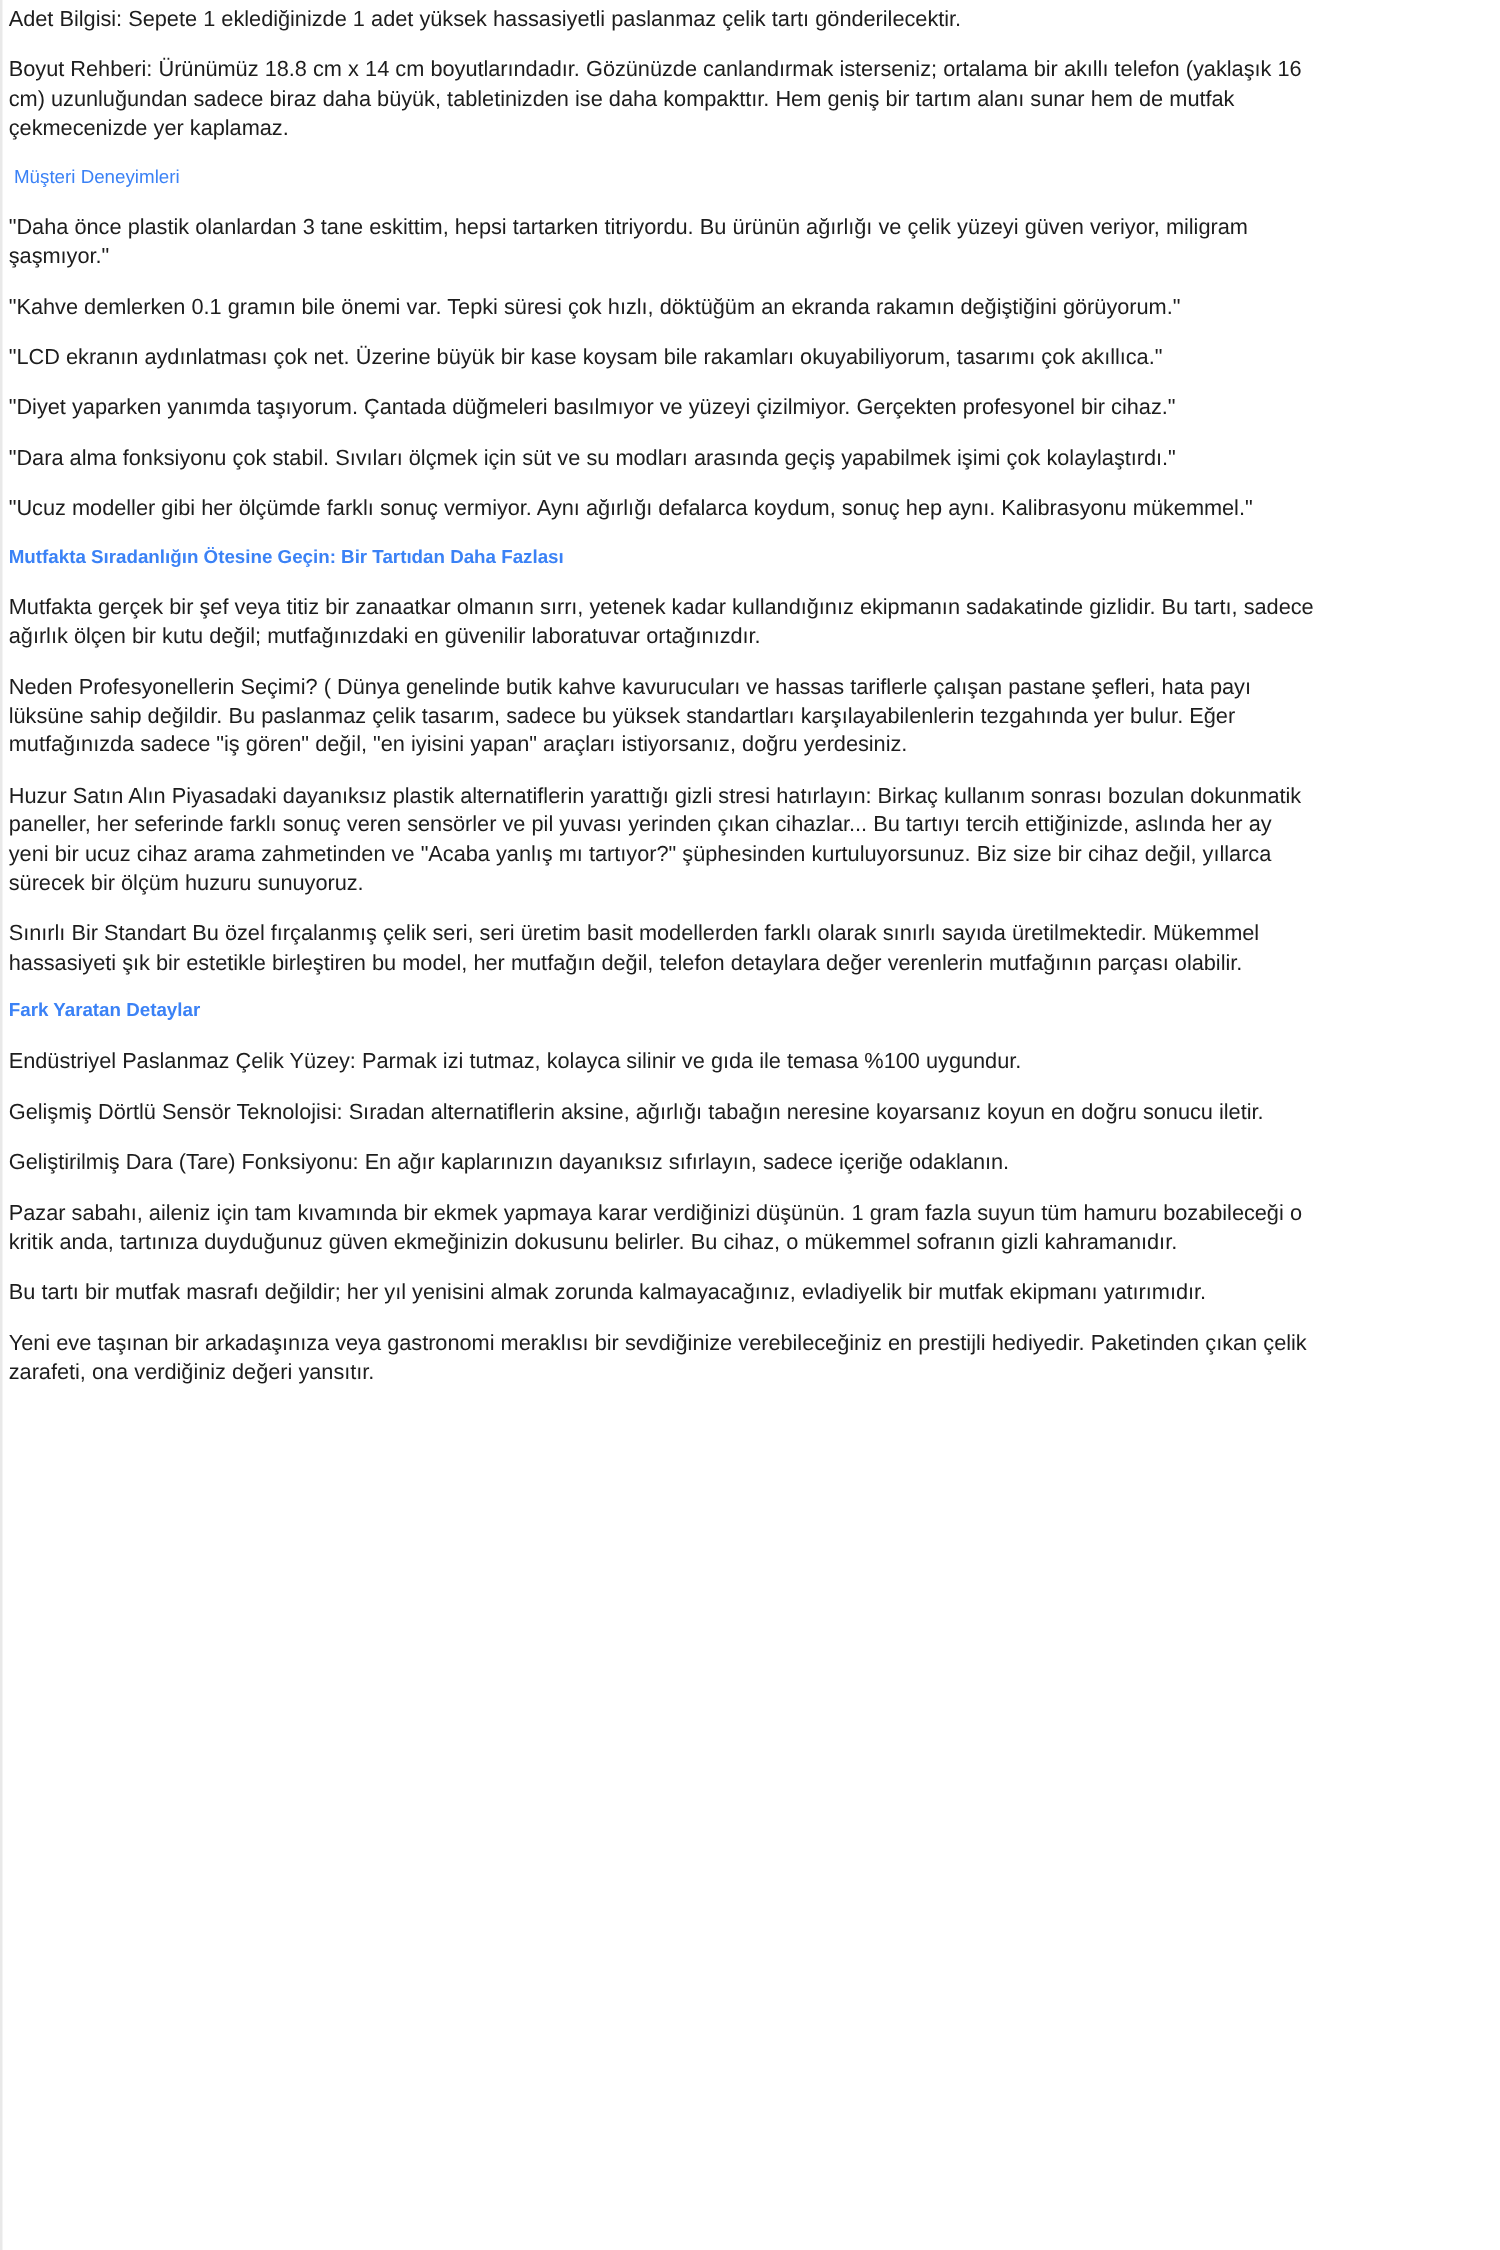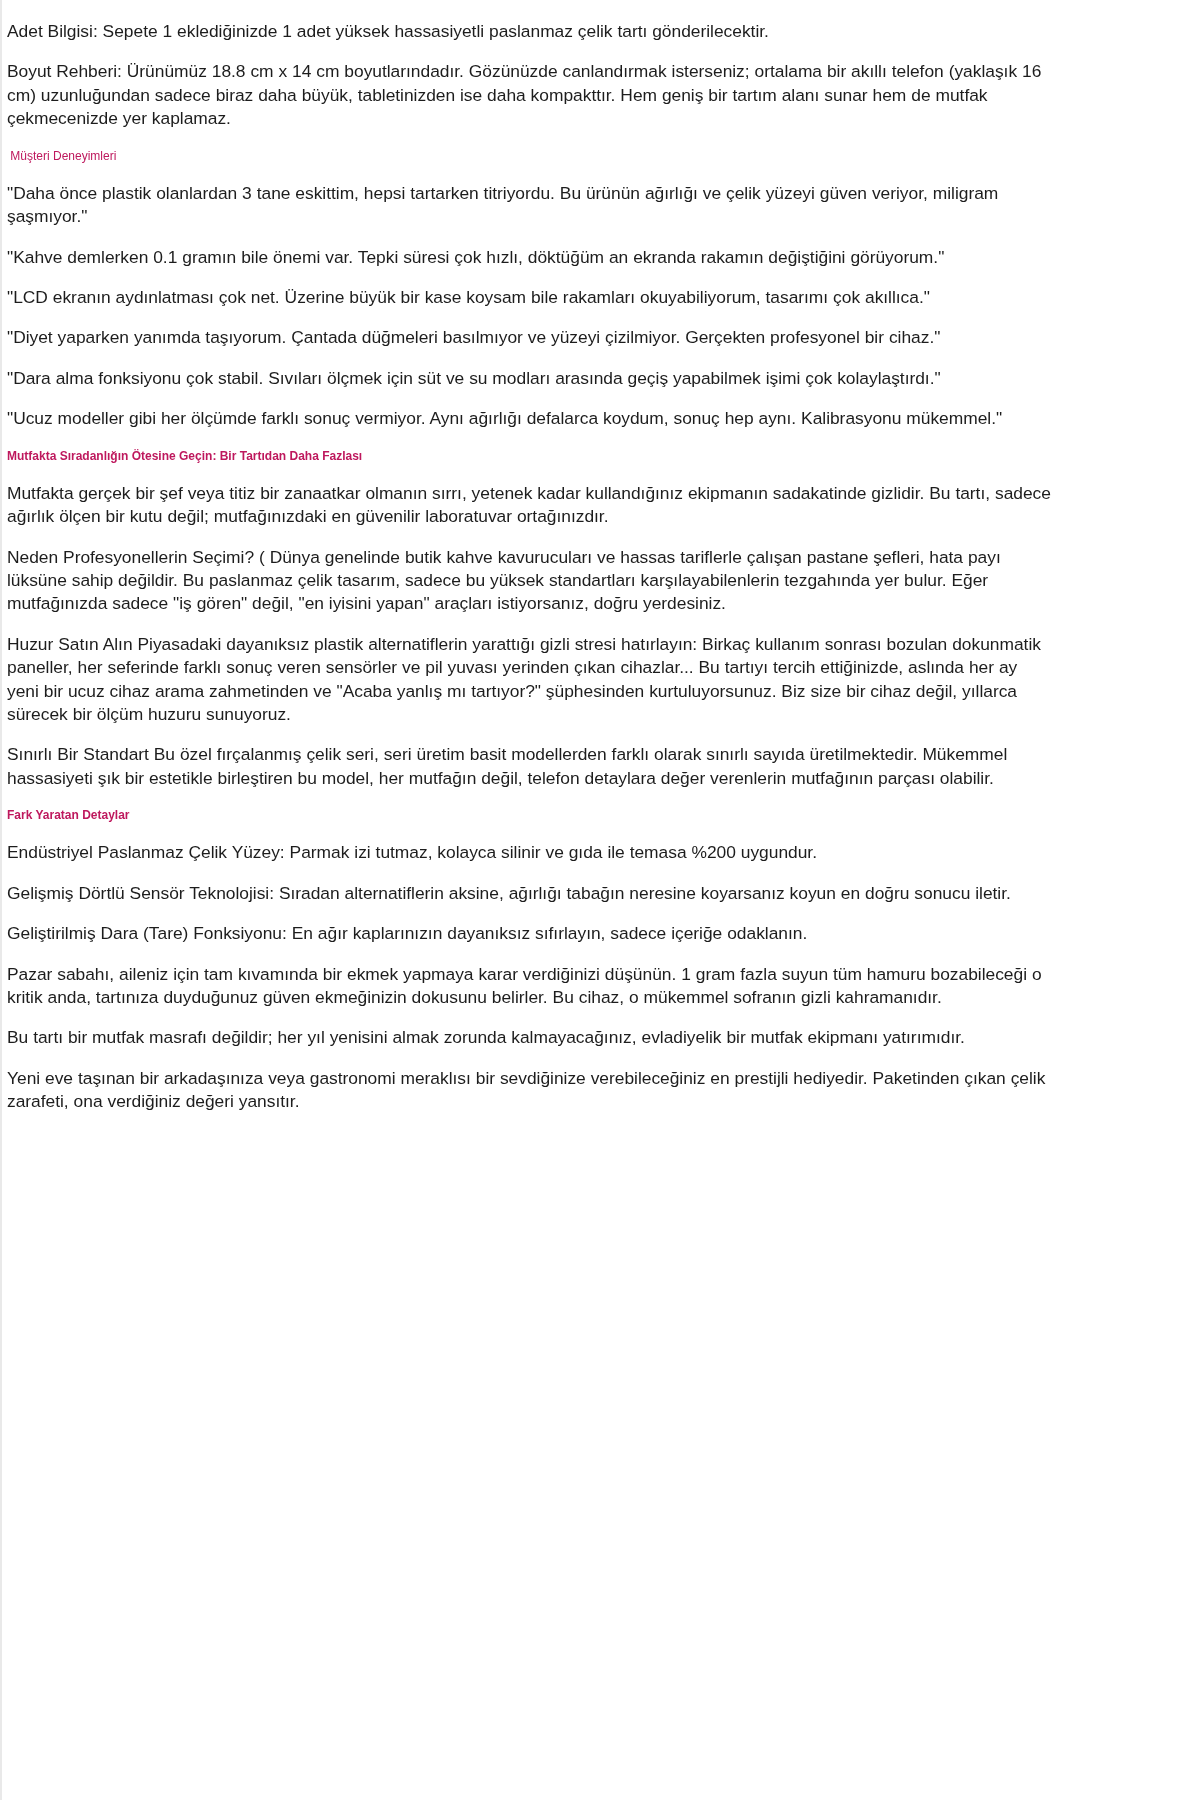--- a/index.html
+++ b/index.html
@@ -12,21 +12,21 @@
     height: 1800px;
     font-family: "Liberation Sans", sans-serif;
     color: #1b1b1b;
     -webkit-font-smoothing: antialiased;
   }
   #page {
     position: relative;
     width: 1200px;
     height: 1800px;
     box-sizing: border-box;
-    padding: 20px 0 0 5px;
+    padding: 4px 0 0 5px;
     overflow: hidden;
   }
   
   #left-rule {
     position: absolute;
     left: 0;
     top: 0;
     width: 2px;
     height: 1800px;
     background: #e9e9e9;
@@ -42,23 +42,23 @@
     font-size: 17.4px;
     line-height: 1.345;
     letter-spacing: -0.02px;
     word-spacing: 0.1px;
     text-align: left;
     color: #1d1d1d;
     white-space: pre-wrap;
   }
   p.heading {
     margin: 0 0 18px 0;
-    font-size: 12px;
+    font-size: 15px;
     line-height: 1.345;
-    color: #be185d;
+    color: #3b82f6;
     font-weight: 400;
     white-space: pre-wrap;
   }
   p.heading.section {
     margin-top: 2px;
     font-weight: bold;
   }
   .quote {
     color: #1d1d1d;
   }
@@ -97,21 +97,21 @@
     <p class="para">Mutfakta gerçek bir şef veya titiz bir zanaatkar olmanın sırrı, yetenek kadar kullandığınız ekipmanın sadakatinde gizlidir. Bu tartı, sadece ağırlık ölçen bir kutu değil; mutfağınızdaki en güvenilir laboratuvar ortağınızdır.</p>
 
     <p class="para">Neden Profesyonellerin Seçimi? ( Dünya genelinde butik kahve kavurucuları ve hassas tariflerle çalışan pastane şefleri, hata payı lüksüne sahip değildir. Bu paslanmaz çelik tasarım, sadece bu yüksek standartları karşılayabilenlerin tezgahında yer bulur. Eğer mutfağınızda sadece "iş gören" değil, "en iyisini yapan" araçları istiyorsanız, doğru yerdesiniz.</p>
 
     <p class="para">Huzur Satın Alın Piyasadaki dayanıksız plastik alternatiflerin yarattığı gizli stresi hatırlayın: Birkaç kullanım sonrası bozulan dokunmatik paneller, her seferinde farklı sonuç veren sensörler ve pil yuvası yerinden çıkan cihazlar... Bu tartıyı tercih ettiğinizde, aslında her ay yeni bir ucuz cihaz arama zahmetinden ve "Acaba yanlış mı tartıyor?" şüphesinden kurtuluyorsunuz. Biz size bir cihaz değil, yıllarca sürecek bir ölçüm huzuru sunuyoruz.</p>
 
     <p class="para">Sınırlı Bir Standart Bu özel fırçalanmış çelik seri, seri üretim basit modellerden farklı olarak sınırlı sayıda üretilmektedir. Mükemmel hassasiyeti şık bir estetikle birleştiren bu model, her mutfağın değil, telefon detaylara değer verenlerin mutfağının parçası olabilir.</p>
 
     <p class="heading section">Fark Yaratan Detaylar</p>
 
-    <p class="para">Endüstriyel Paslanmaz Çelik Yüzey: Parmak izi tutmaz, kolayca silinir ve gıda ile temasa %200 uygundur.</p>
+    <p class="para">Endüstriyel Paslanmaz Çelik Yüzey: Parmak izi tutmaz, kolayca silinir ve gıda ile temasa %100 uygundur.</p>
 
     <p class="para">Gelişmiş Dörtlü Sensör Teknolojisi: Sıradan alternatiflerin aksine, ağırlığı tabağın neresine koyarsanız koyun en doğru sonucu iletir.</p>
 
 
     <p class="para">Geliştirilmiş Dara (Tare) Fonksiyonu: En ağır kaplarınızın dayanıksız sıfırlayın, sadece içeriğe odaklanın.</p>
 
     <p class="para">Pazar sabahı, aileniz için tam kıvamında bir ekmek yapmaya karar verdiğinizi düşünün. 1 gram fazla suyun tüm hamuru bozabileceği o kritik anda, tartınıza duyduğunuz güven ekmeğinizin dokusunu belirler. Bu cihaz, o mükemmel sofranın gizli kahramanıdır.</p>
 
     <p class="para">Bu tartı bir mutfak masrafı değildir; her yıl yenisini almak zorunda kalmayacağınız, evladiyelik bir mutfak ekipmanı yatırımıdır.</p>
 

